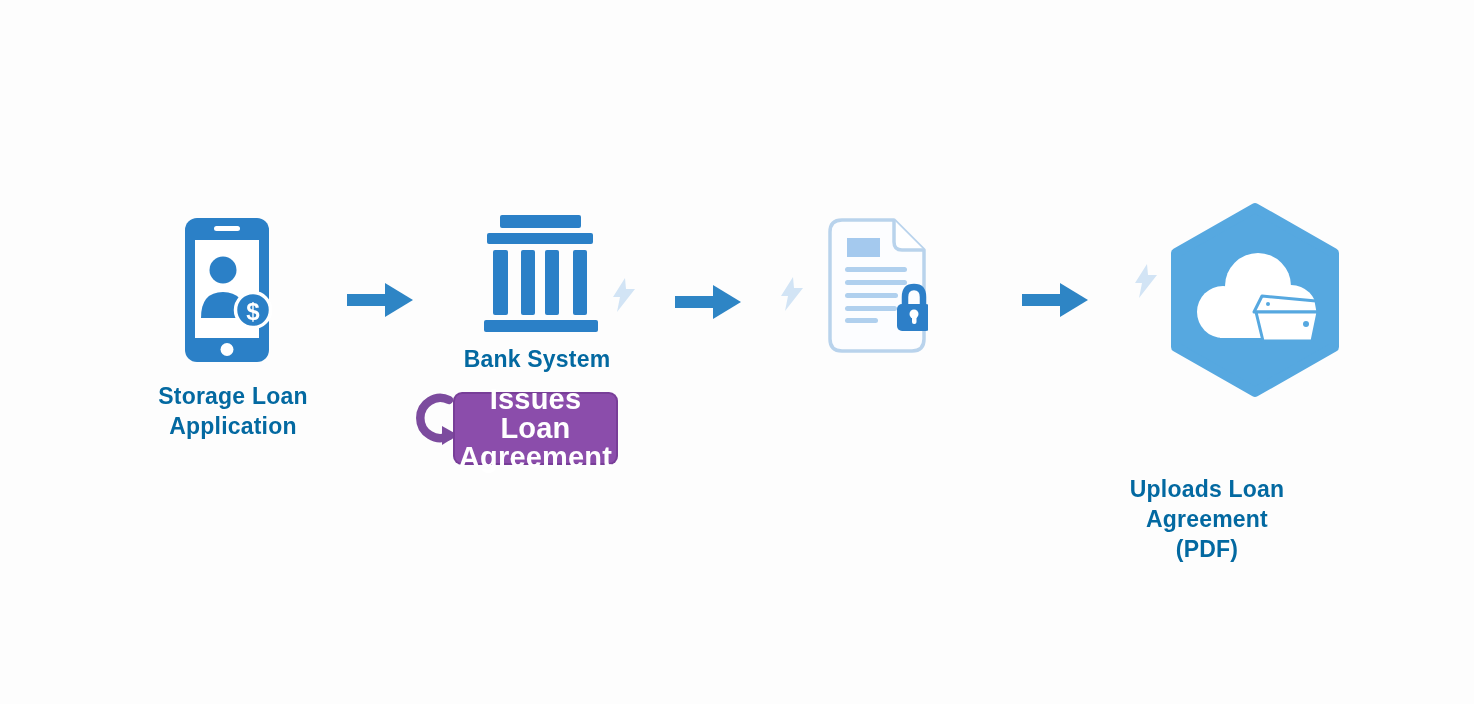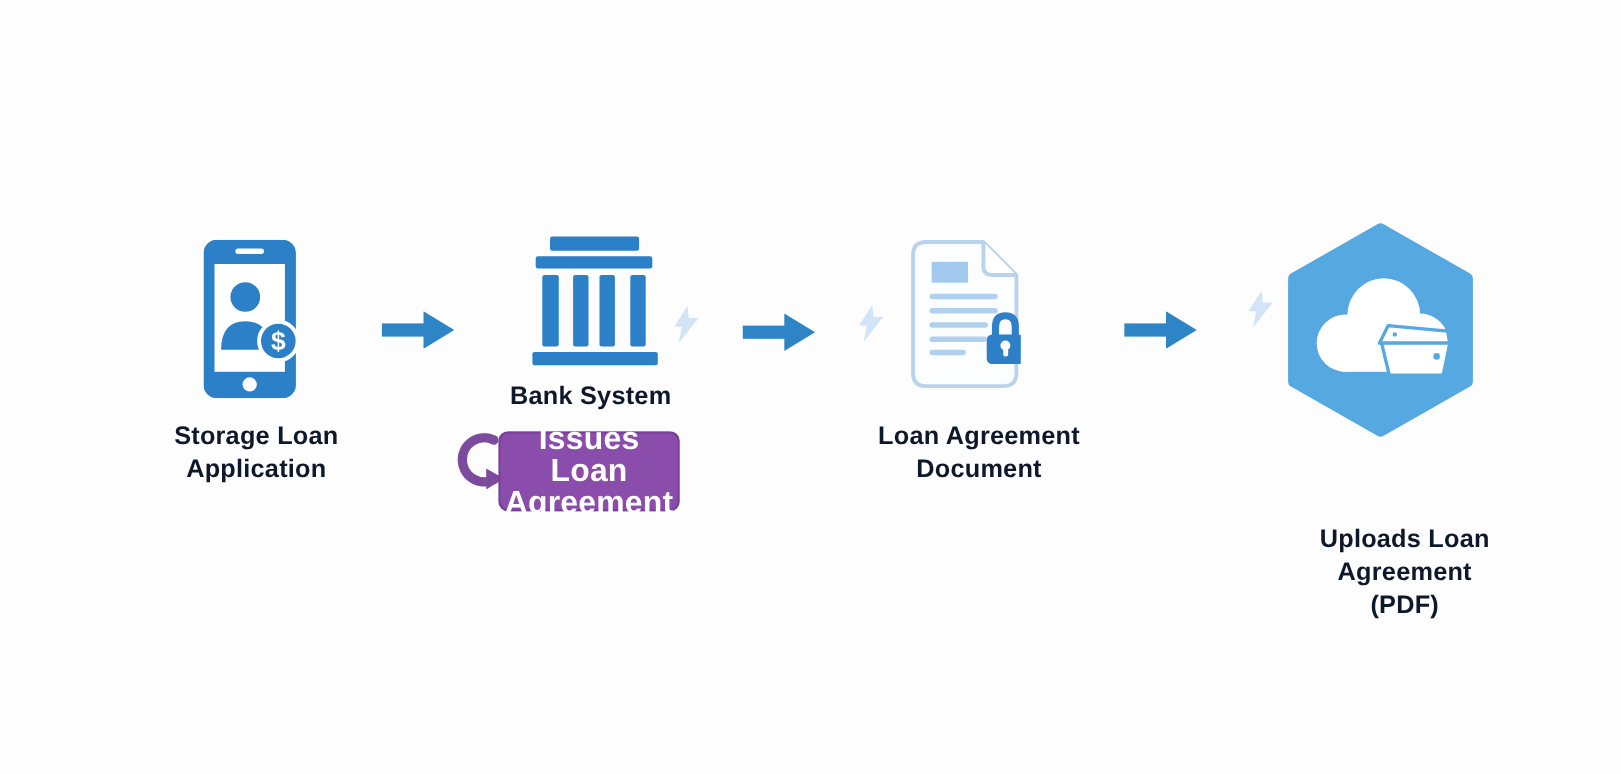--- a/index.html
+++ b/index.html
@@ -9,21 +9,21 @@
     background:#fdfdfd;
     overflow:hidden;
     font-family:"Liberation Sans", sans-serif;
   }
   .abs{position:absolute;}
   .label{
     position:absolute;
     font-size:23px;
     font-weight:600;
     line-height:30px;
-    color:#0f172a;
+    color:#0369a1;
     text-align:center;
     white-space:pre-line;
     letter-spacing:.2px;
   }
   .badge{
     position:absolute;
     left:453px;top:392px;
     width:165px;height:73px;
     background:#8b4dab;
     border:2px solid rgba(98,45,128,.45);
@@ -97,22 +97,20 @@
     <rect x="19" y="49" width="62" height="5" rx="2.5" fill="#b0d0ee"></rect>
     <rect x="19" y="62" width="62" height="5" rx="2.5" fill="#b0d0ee"></rect>
     <rect x="19" y="75" width="53" height="5" rx="2.5" fill="#b0d0ee"></rect>
     <rect x="19" y="88" width="52" height="5" rx="2.5" fill="#b0d0ee"></rect>
     <rect x="19" y="100" width="33" height="5" rx="2.5" fill="#b0d0ee"></rect>
     <path d="M79 88 V79 Q79 69 88 69 Q97 69 97 79 V88" fill="none" stroke="#2d7fc8" stroke-width="6.5"></path>
     <rect x="71" y="86" width="34" height="27" rx="5" fill="#2d7fc8"></rect>
     <circle cx="88" cy="96" r="4.5" fill="#ffffff"></circle>
     <rect x="86" y="98" width="4.5" height="8" rx="2" fill="#ffffff"></rect>
   </svg>
-  <div class="label" style="left:790px;top:381px;width:200px;">Loan Agreement
-Document</div>
 
   <svg class="abs" style="left:1022px;top:283px;" width="66" height="34" viewBox="0 0 66 34">
     <rect x="0" y="11" width="40" height="12" fill="#2e85c5"></rect>
     <polygon points="38,0 66,17 38,34" fill="#2e85c5"></polygon>
   </svg>
 
   <svg class="abs" style="left:1134px;top:264px;" width="24" height="34" viewBox="0 0 24 34">
     <polygon points="13,0 1,19 8,19 5,34 23,11 14,11" fill="#d2e4f5"></polygon>
   </svg>
 
@@ -124,17 +122,17 @@
       <circle cx="123" cy="111" r="26" fill="#ffffff"></circle>
       <rect x="52" y="100" width="72" height="38" fill="#ffffff"></rect>
     </g>
     <g>
       <polygon points="86,112 94,96 148,101 150,112" fill="#ffffff" stroke="#56a8e0" stroke-width="3" stroke-linejoin="round"></polygon>
       <polygon points="88,112 150,112 144,141 95,141" fill="#ffffff" stroke="#56a8e0" stroke-width="3" stroke-linejoin="round"></polygon>
       <circle cx="138" cy="124" r="3" fill="#56a8e0"></circle>
       <circle cx="100" cy="104" r="2" fill="#56a8e0"></circle>
     </g>
   </svg>
-  <div class="label" style="left:1177px;top:474px;width:200px;">Uploads Loan
+  <div class="label" style="left:1107px;top:474px;width:200px;">Uploads Loan
 Agreement
 (PDF)</div>
 
 </div>
 
 </body></html>

